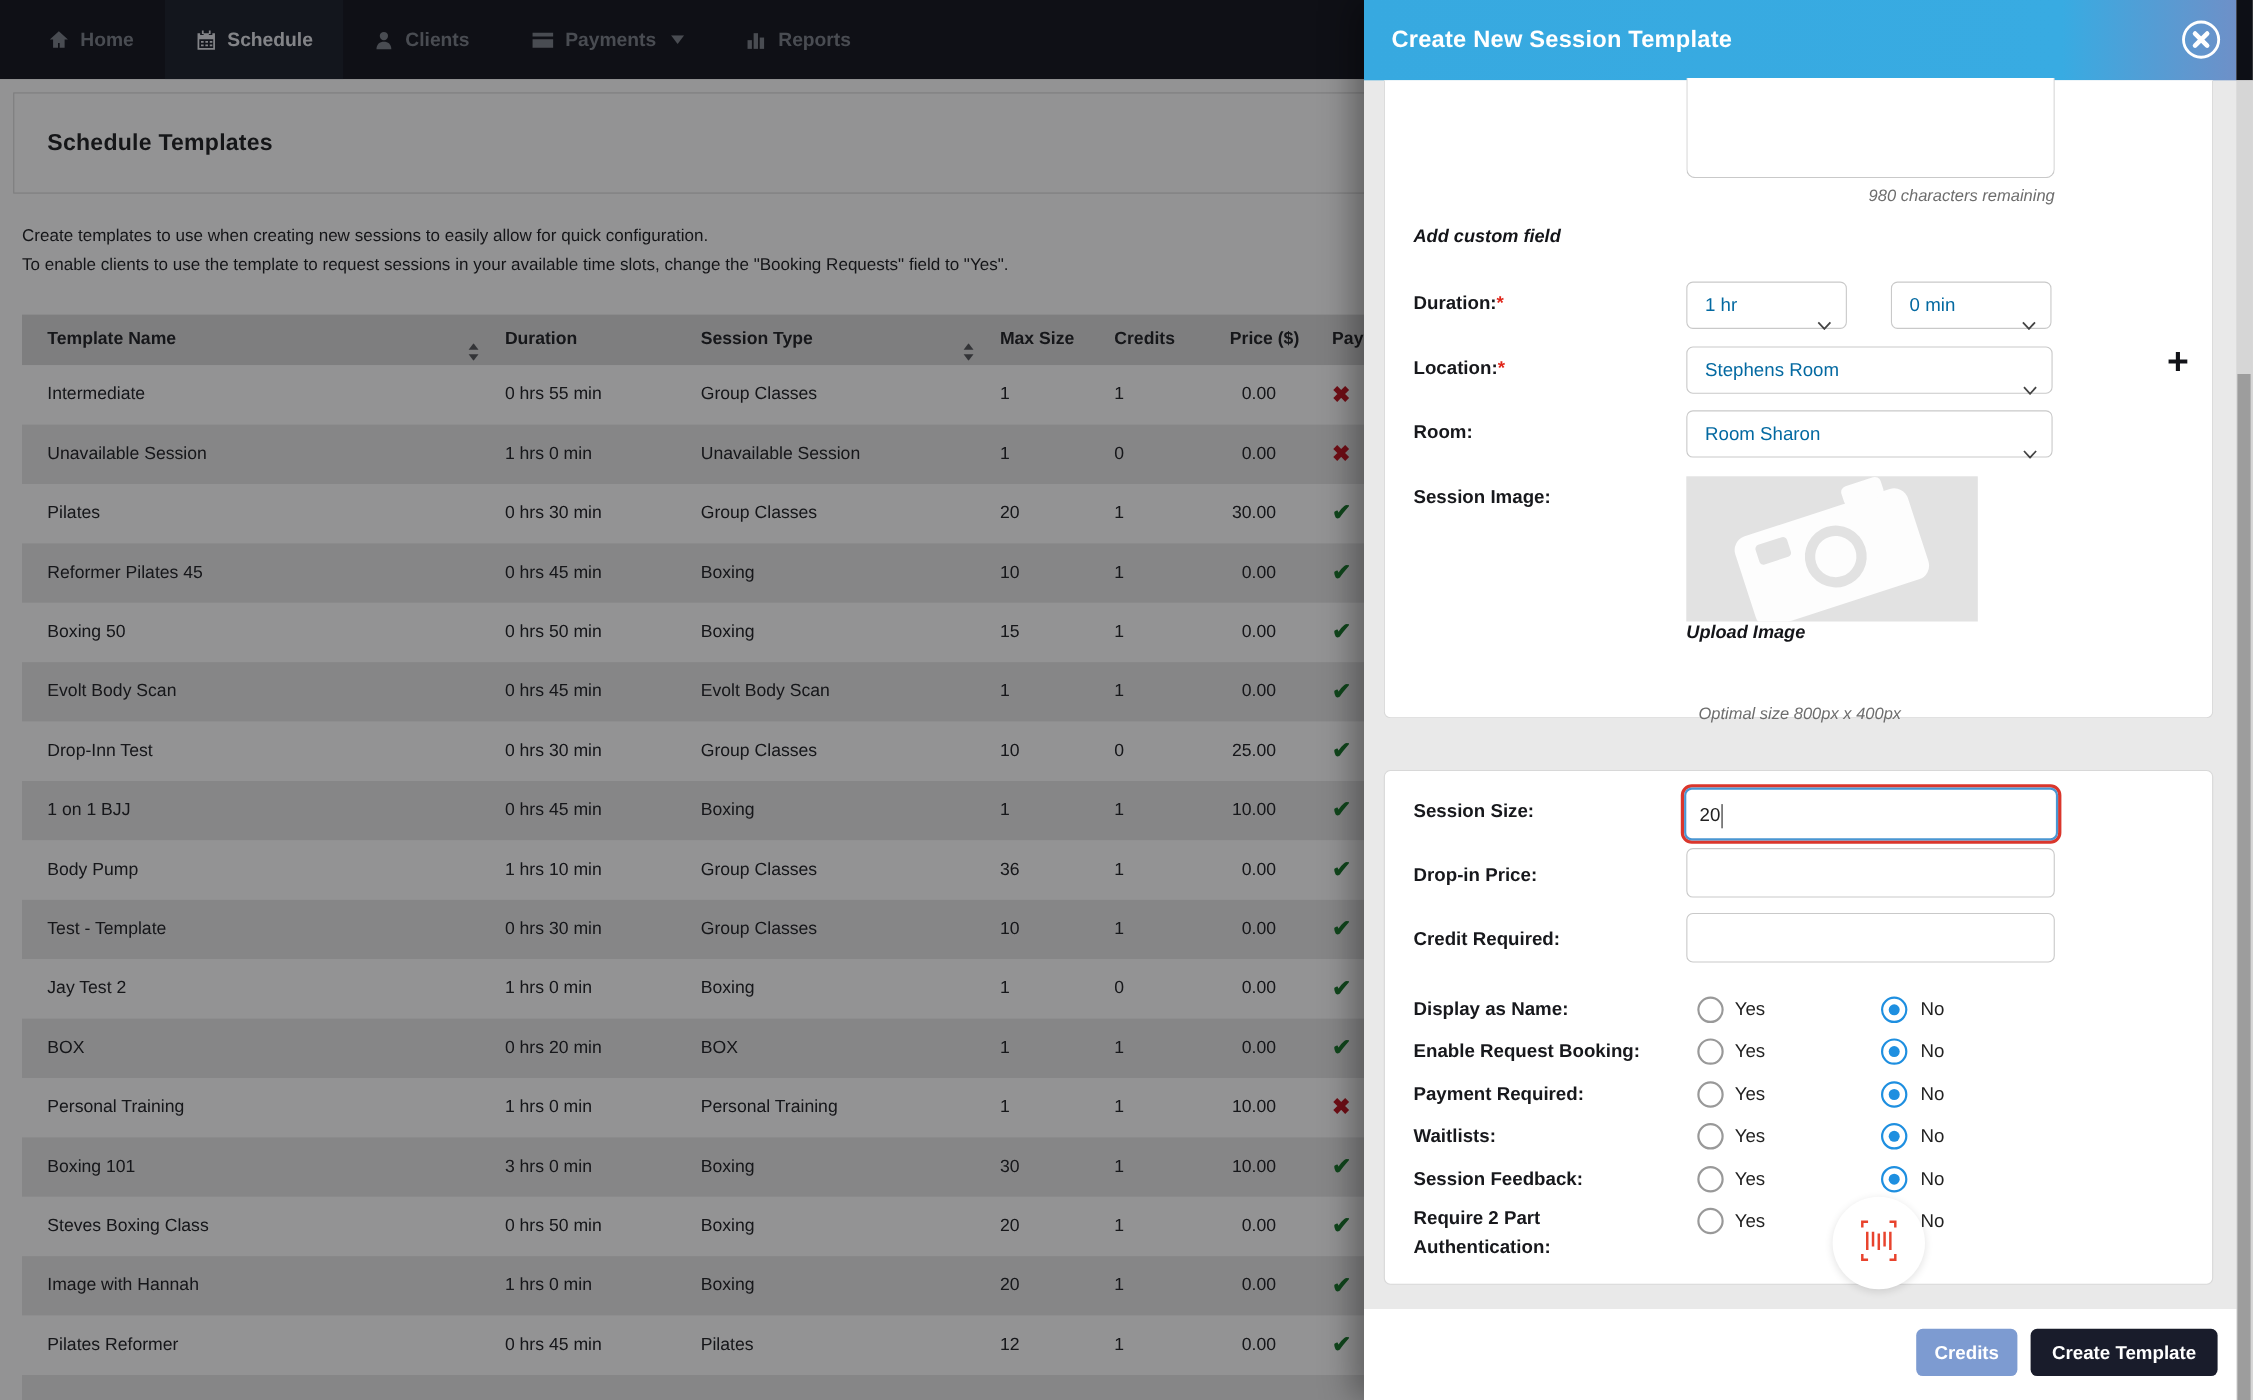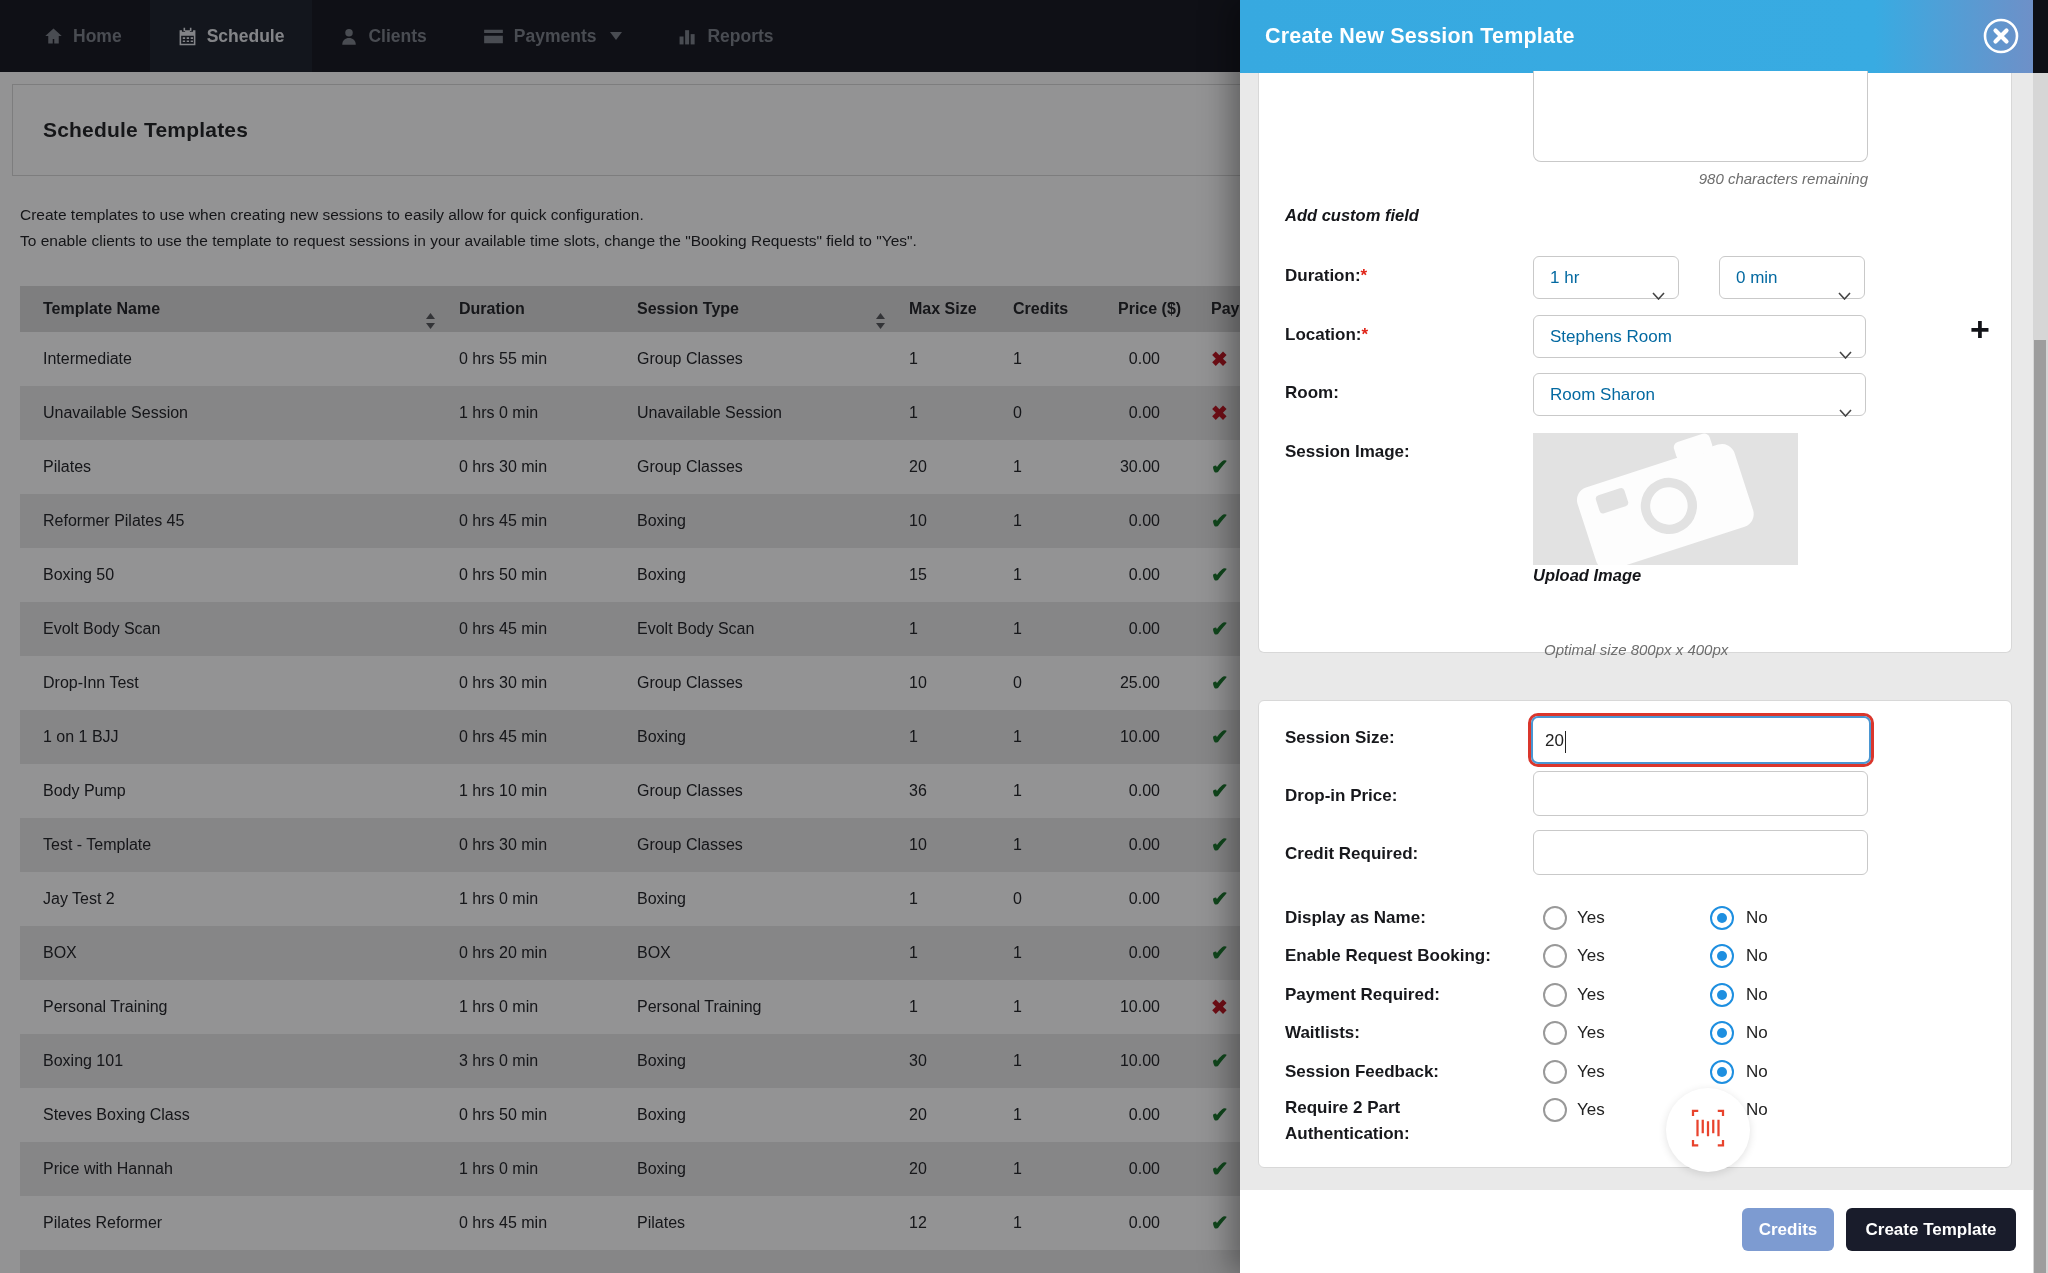--- a/index.html
+++ b/index.html
@@ -310,21 +310,21 @@
         <div class="trow">
           <div class="c c0">Steves Boxing Class</div>
           <div class="c c1">0 hrs 50 min</div>
           <div class="c c2">Boxing</div>
           <div class="c c3">20</div>
           <div class="c c4">1</div>
           <div class="c c5">0.00</div>
           <div class="c c6"><span class="pay-ic pay-yes">✔</span></div>
         </div>
         <div class="trow">
-          <div class="c c0">Price with Hannah</div>
+          <div class="c c0">Image with Hannah</div>
           <div class="c c1">1 hrs 0 min</div>
           <div class="c c2">Boxing</div>
           <div class="c c3">20</div>
           <div class="c c4">1</div>
           <div class="c c5">0.00</div>
           <div class="c c6"><span class="pay-ic pay-yes">✔</span></div>
         </div>
         <div class="trow">
           <div class="c c0">Pilates Reformer</div>
           <div class="c c1">0 hrs 45 min</div>

